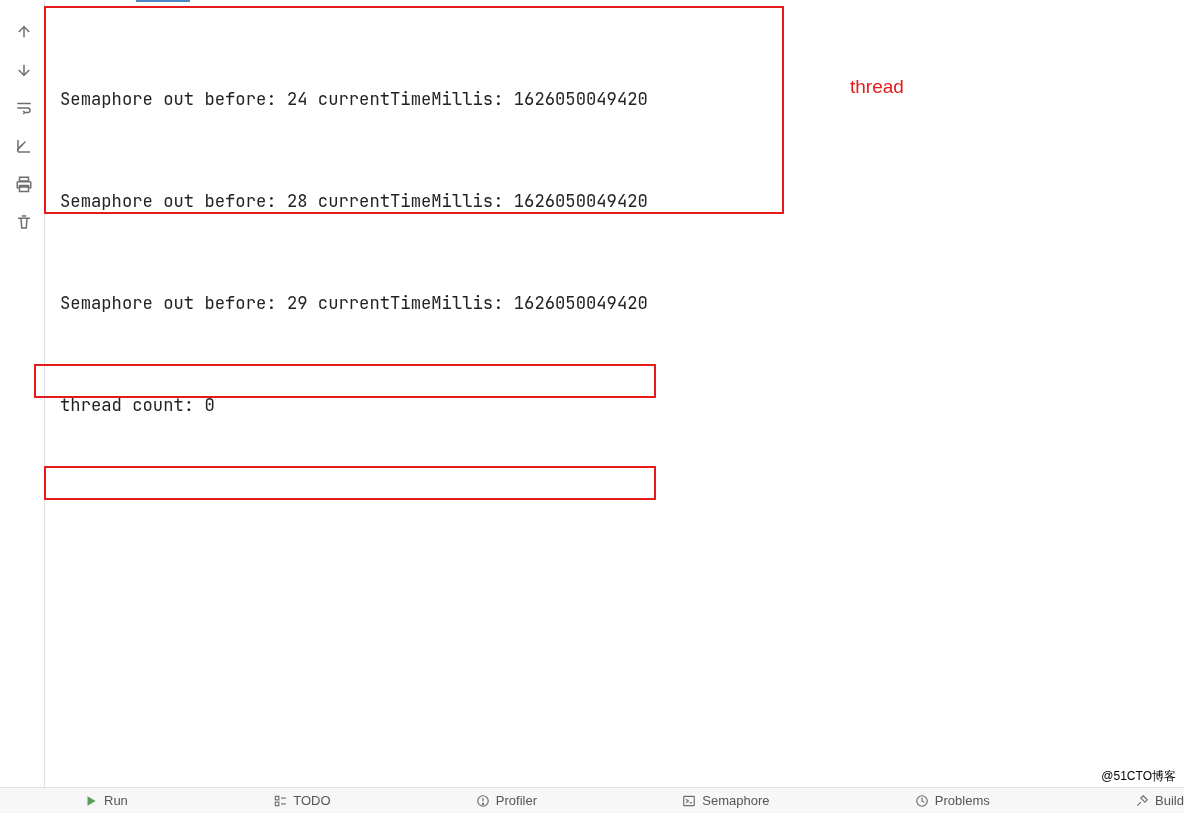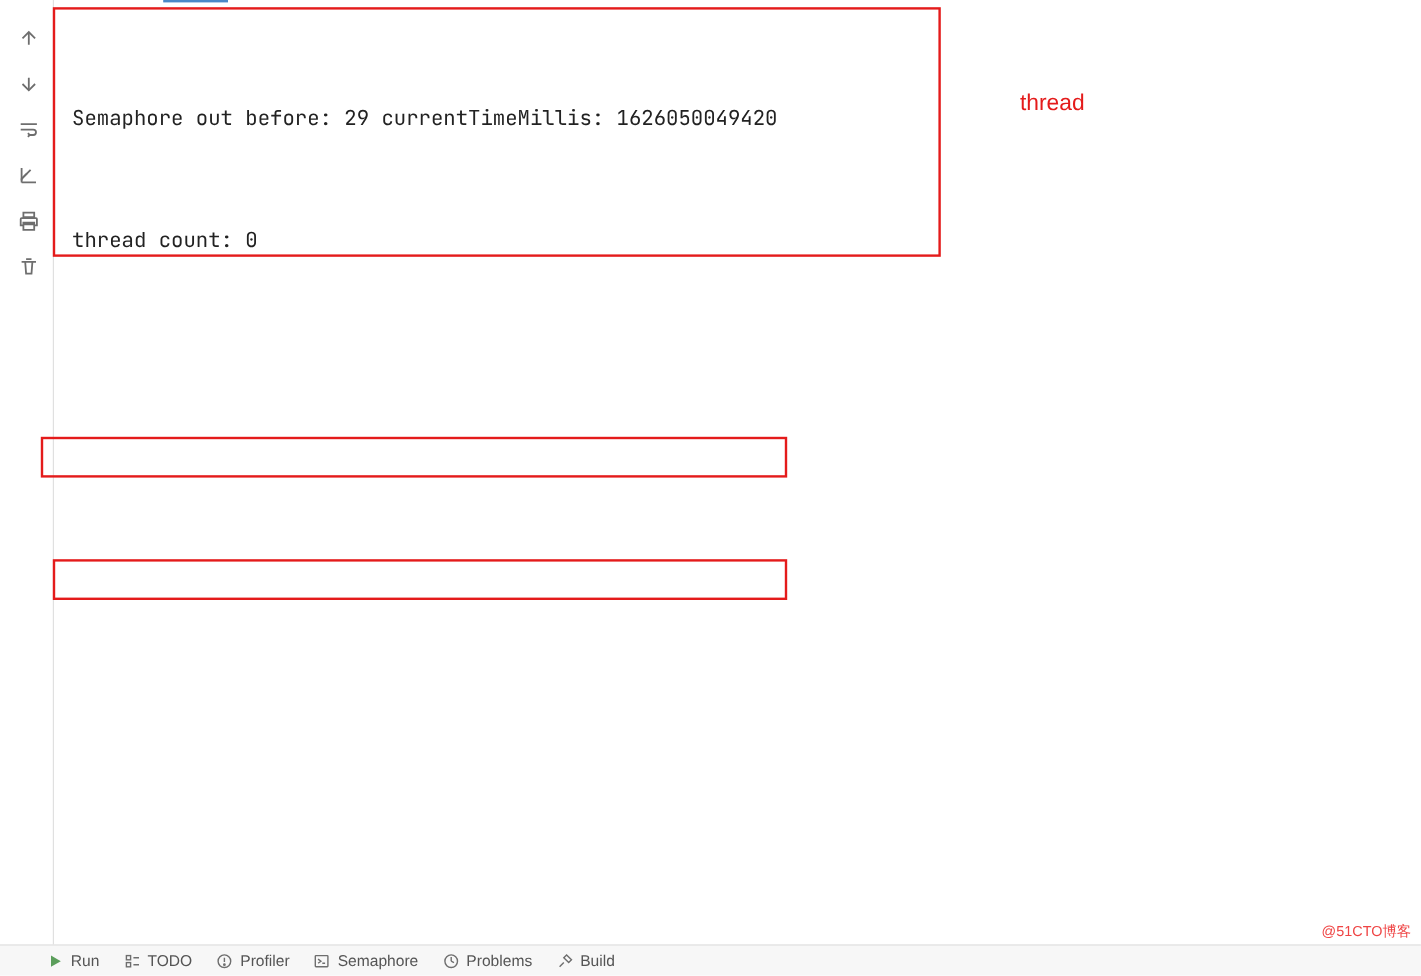--- a/index.html
+++ b/index.html
@@ -102,35 +102,36 @@
     bottom: 0;
     height: 26px;
     width: 100%;
     border-top: 1px solid #e0e0e0;
     background: #f7f7f7;
     display: flex;
     align-items: center;
     font-family: -apple-system, "Segoe UI", sans-serif;
     font-size: 13px;
     color: #555;
-    padding-left: 39px;
-    gap: 20px;
+    padding-left: 84px;
+    gap: 44px;
+    justify-content: space-between;
   }
   .bottom-bar .bitem {
     display: flex;
     align-items: center;
     gap: 6px;
   }
   .bottom-bar .bitem svg { width: 14px; height: 14px; }
   .watermark {
     position: absolute;
     right: 8px;
     bottom: 28px;
     font-size: 12px;
-    color: #ef4444;
+    color: #000000;
     font-family: sans-serif;
   }
 </style>
 </head>
 <body>
 
 <div class="tab-indicator"></div>
 
 <div class="toolbar">
   <div class="tool" title="up">
@@ -168,20 +169,22 @@
   <div class="tool" title="clear">
     <svg viewBox="0 0 24 24" fill="currentColor">
         <path d="M4 7h16M9 4h6M8 7l1 13h6l1-13" fill="none" stroke="currentColor" stroke-width="2"></path>
       </svg>
   </div>
 </div>
 
 <div class="vsep"></div>
 
 <div class="console">
+  <div class="line">Semaphore out before: 24 currentTimeMillis: 1626050049420</div>
+  <div class="line">Semaphore out before: 28 currentTimeMillis: 1626050049420</div>
   <div class="line">Semaphore out before: 29 currentTimeMillis: 1626050049420</div>
   <div class="line">thread count: 0</div>
   
   
   
   
   
   
   
   

